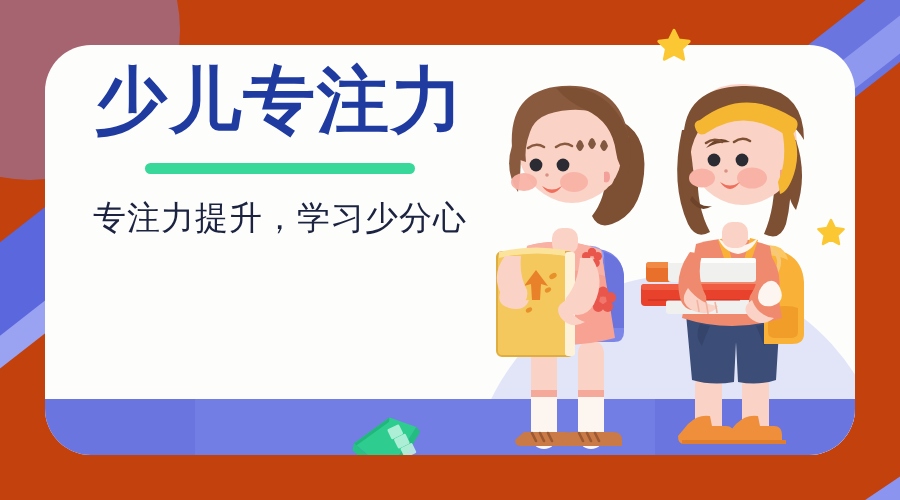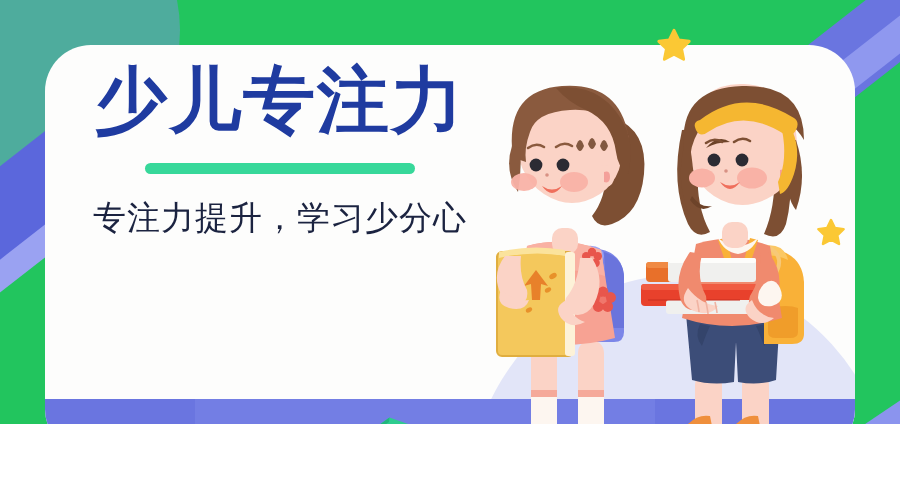--- a/index.html
+++ b/index.html
@@ -7,23 +7,23 @@
     padding: 0;
     background: #fff;
   }
   body {
     font-family: "Liberation Sans", sans-serif;
   }
 
   #banner {
     position: relative;
     width: 900px;
-    height: 424px;
+    height: 500px;
     overflow: hidden;
-    background: #22c55e;
+    background: #c2410c;
   }
 
   
   .bg-stripe {
     position: absolute;
     pointer-events: none;
   }
   .stripe-tr-1 {
     width: 420px; height: 70px;
     background: #6a75e0;

